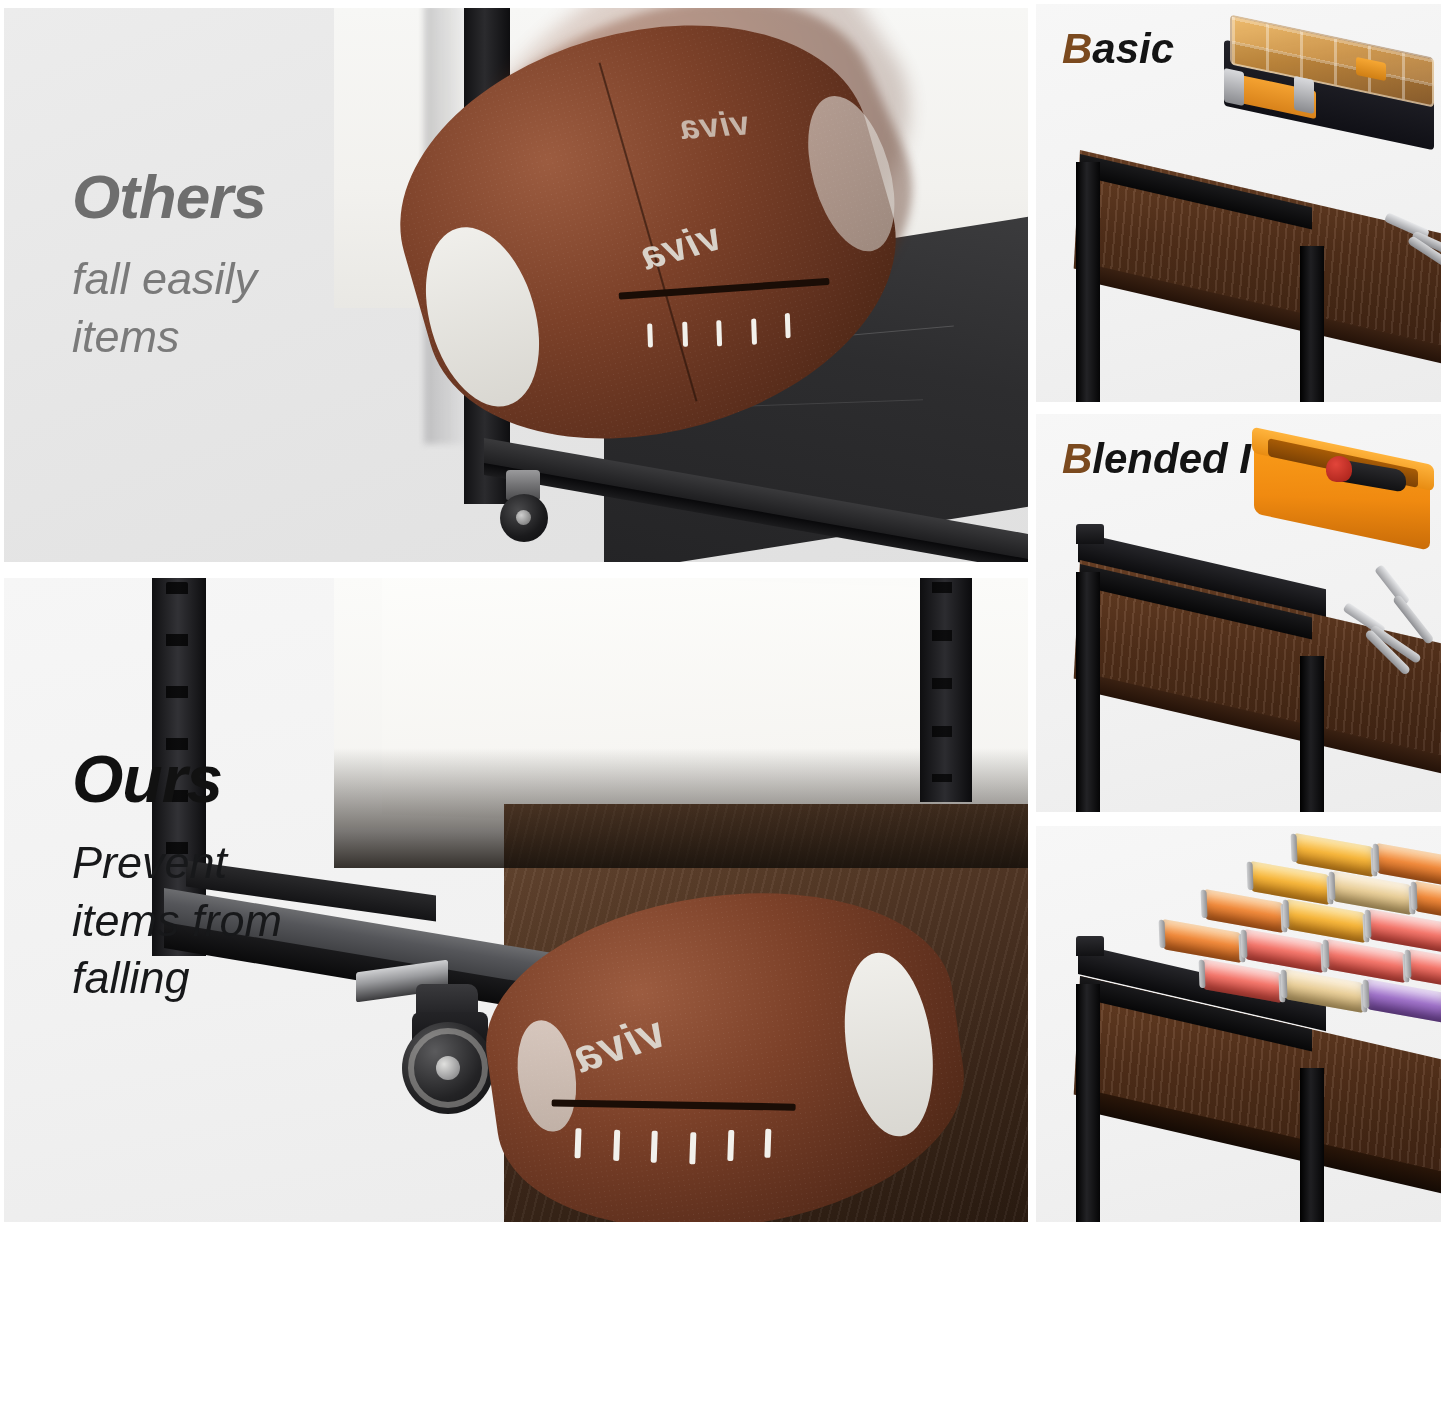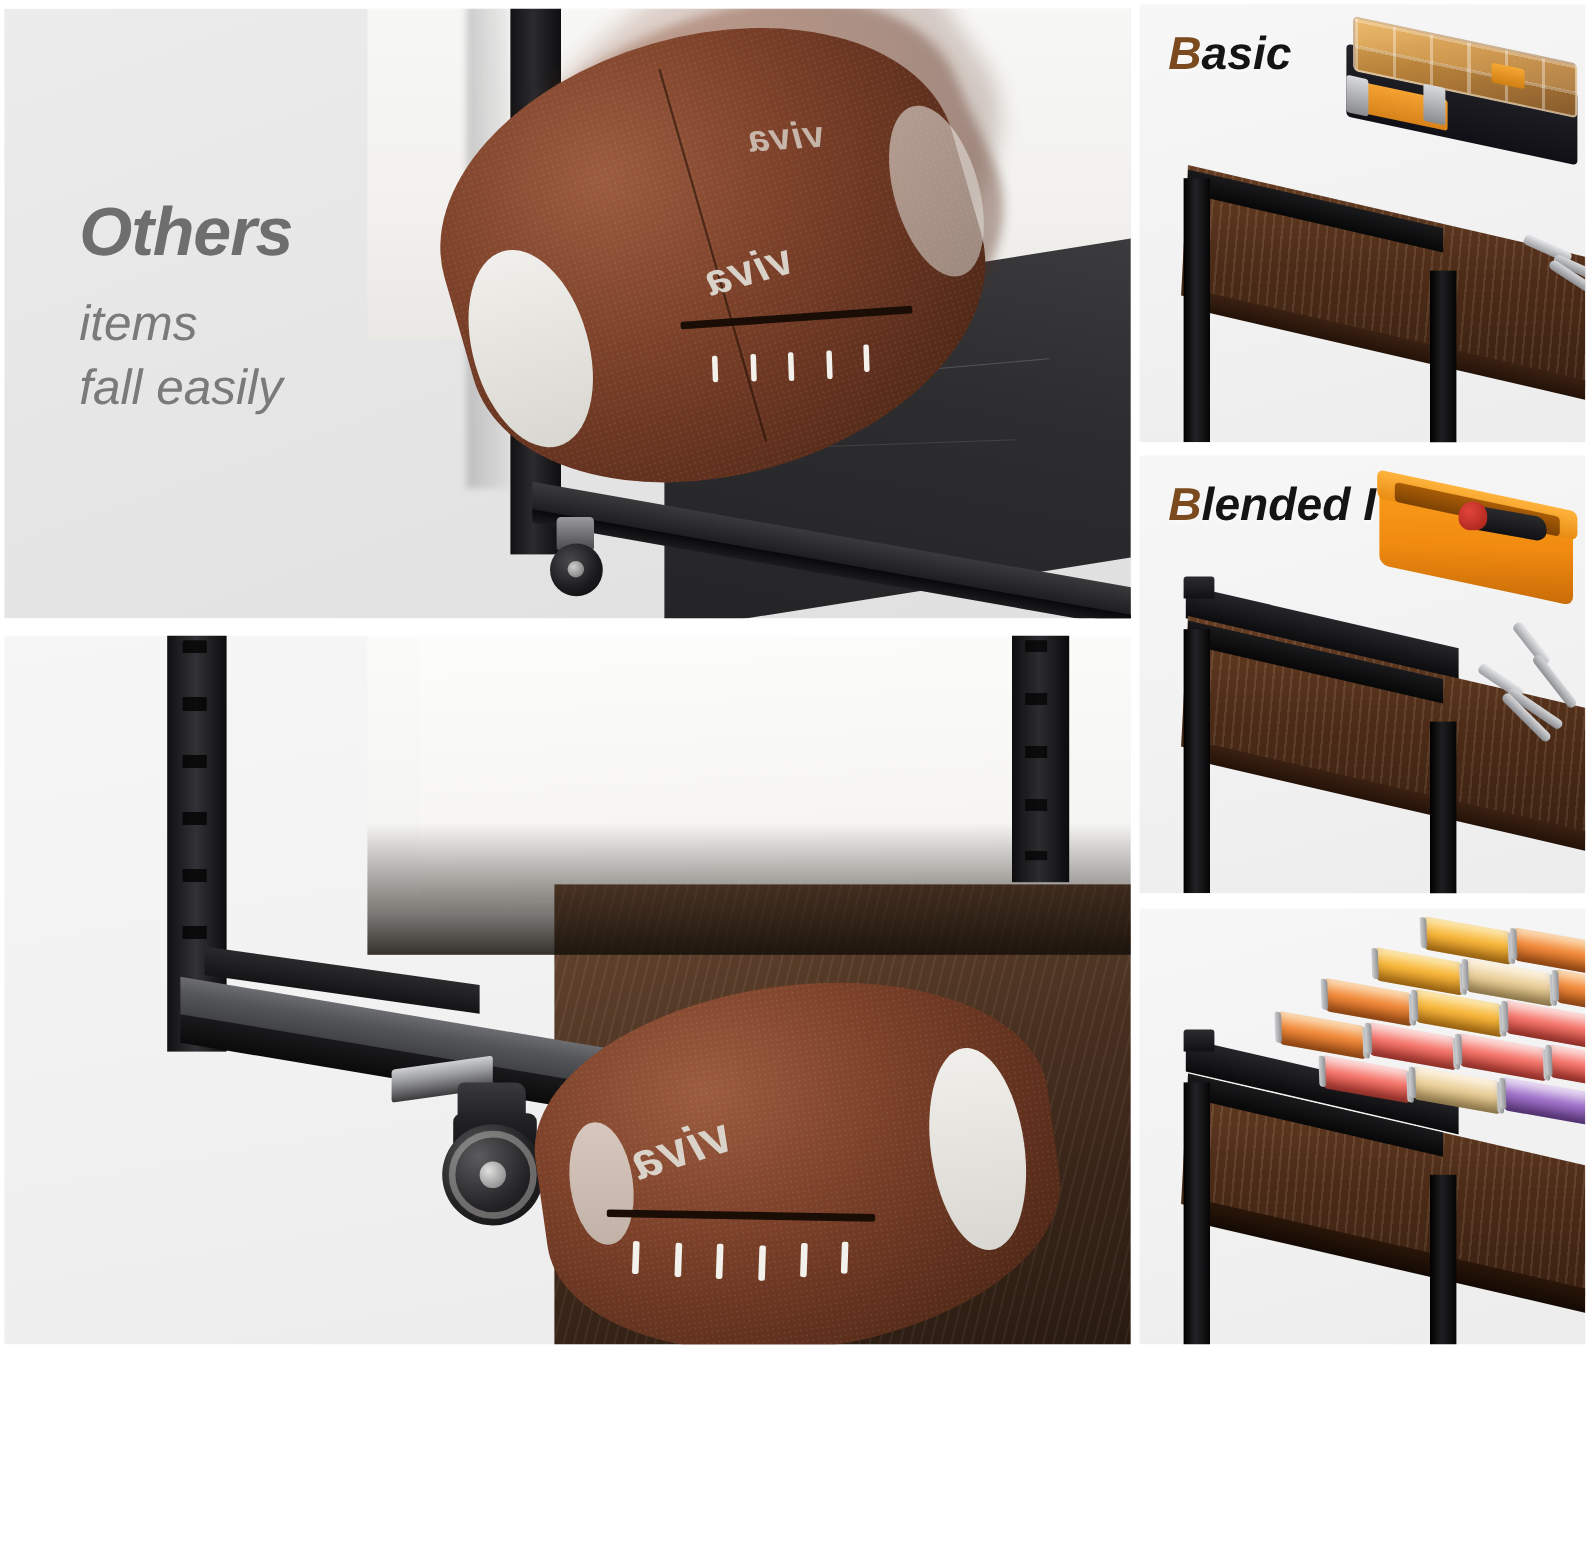--- a/index.html
+++ b/index.html
@@ -257,21 +257,20 @@
     transform: rotate(-8deg);
   }
 
   
   .txt-block { position: absolute; }
   .headline {
     font-style: italic;
     font-weight: 700;
     line-height: 1;
     white-space: nowrap;
-    margin-top: 15px;
   }
   .subline {
     font-style: italic;
     font-weight: 400;
     line-height: 1.28;
   }
   #others-text { left: 68px; top: 158px; }
   #others-text .headline { font-size: 62px; color: #6e6e6e; letter-spacing: -1px; }
   #others-text .subline  { font-size: 45px; color: #7a7a7a; margin-top: 22px; }
 
@@ -525,22 +524,22 @@
       <div class="laces" style="left:58%;top:76%;width:5px;height:26px;transform:rotate(14deg);"></div>
       <div class="laces" style="left:65%;top:78%;width:5px;height:26px;transform:rotate(14deg);"></div>
       <div class="laces" style="left:72%;top:79%;width:5px;height:25px;transform:rotate(14deg);"></div>
       <div class="brand" style="left:47%;top:50%;font-size:40px;">viva</div>
       <div class="brand" style="left:62%;top:24%;font-size:34px;opacity:.8;transform:scaleX(-1) rotate(-12deg);">viva</div>
     </div>
 
     <div class="txt-block" id="others-text">
       <div class="headline">Others</div>
       <div class="subline">
+        <div>fall easily</div>
         <div>items</div>
-        <div>fall easily</div>
       </div>
     </div>
   </div>
 
   <div class="panel" id="panel-ours">
     <div class="u-wall"></div>
     <div class="u-wallpanel"></div>
     <div class="u-floor">
       <div class="u-floor-grain"></div>
     </div>
@@ -574,20 +573,28 @@
       <div class="lace-spine" style="left:12%;top:60%;width:52%;height:7px;transform:rotate(9deg);"></div>
       <div class="laces" style="left:16%;top:64%;width:6px;height:30px;transform:rotate(10deg);"></div>
       <div class="laces" style="left:24%;top:66%;width:6px;height:31px;transform:rotate(10deg);"></div>
       <div class="laces" style="left:32%;top:68%;width:6px;height:32px;transform:rotate(10deg);"></div>
       <div class="laces" style="left:40%;top:70%;width:6px;height:32px;transform:rotate(10deg);"></div>
       <div class="laces" style="left:48%;top:71%;width:6px;height:31px;transform:rotate(10deg);"></div>
       <div class="laces" style="left:56%;top:72%;width:6px;height:29px;transform:rotate(10deg);"></div>
       <div class="brand" style="left:18%;top:32%;font-size:46px;transform:scaleX(-1) rotate(10deg);">viva</div>
     </div>
 
+    <div class="txt-block" id="ours-text">
+      <div class="headline">Ours</div>
+      <div class="subline">
+        <div>Prevent</div>
+        <div>items from</div>
+        <div>falling</div>
+      </div>
+    </div>
   </div>
 
   <div class="rpanel" id="rp-basic">
     <div class="rlabel"><span class="b-initial">B</span><span class="b-rest">asic</span></div>
 
     <div class="bench">
       <div class="topface">
         <div class="grain"></div>
       </div>
       <div class="frontlip"></div>

